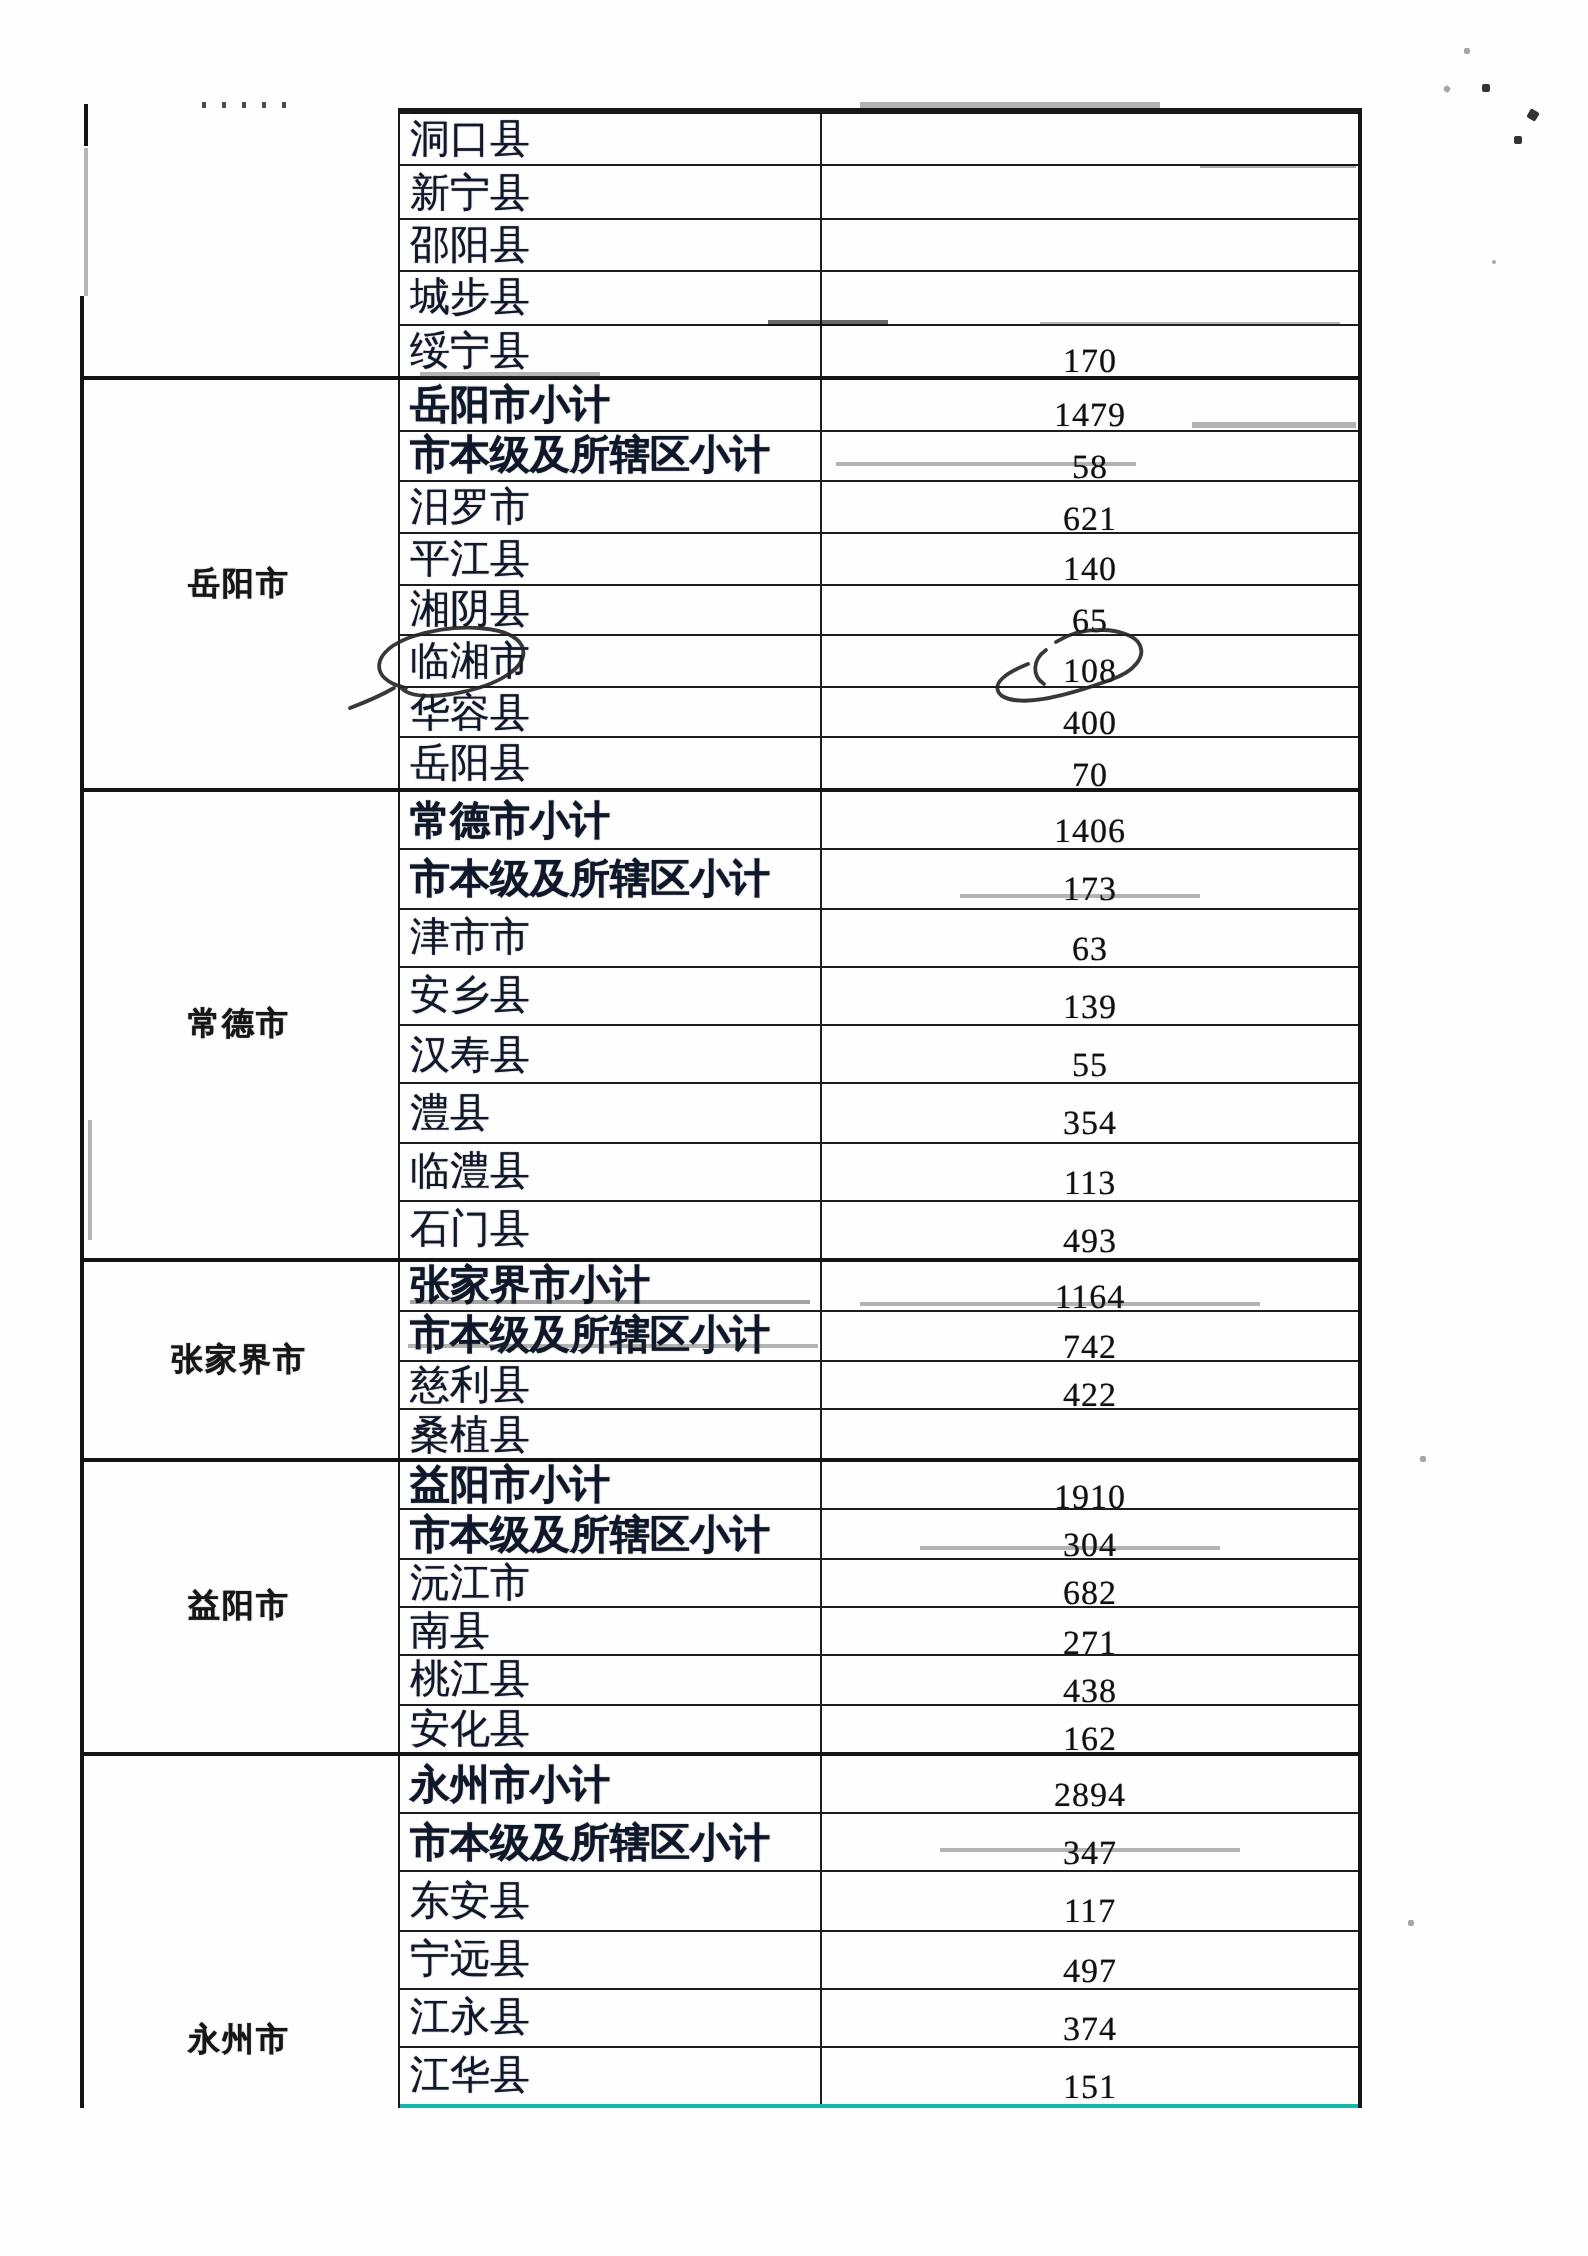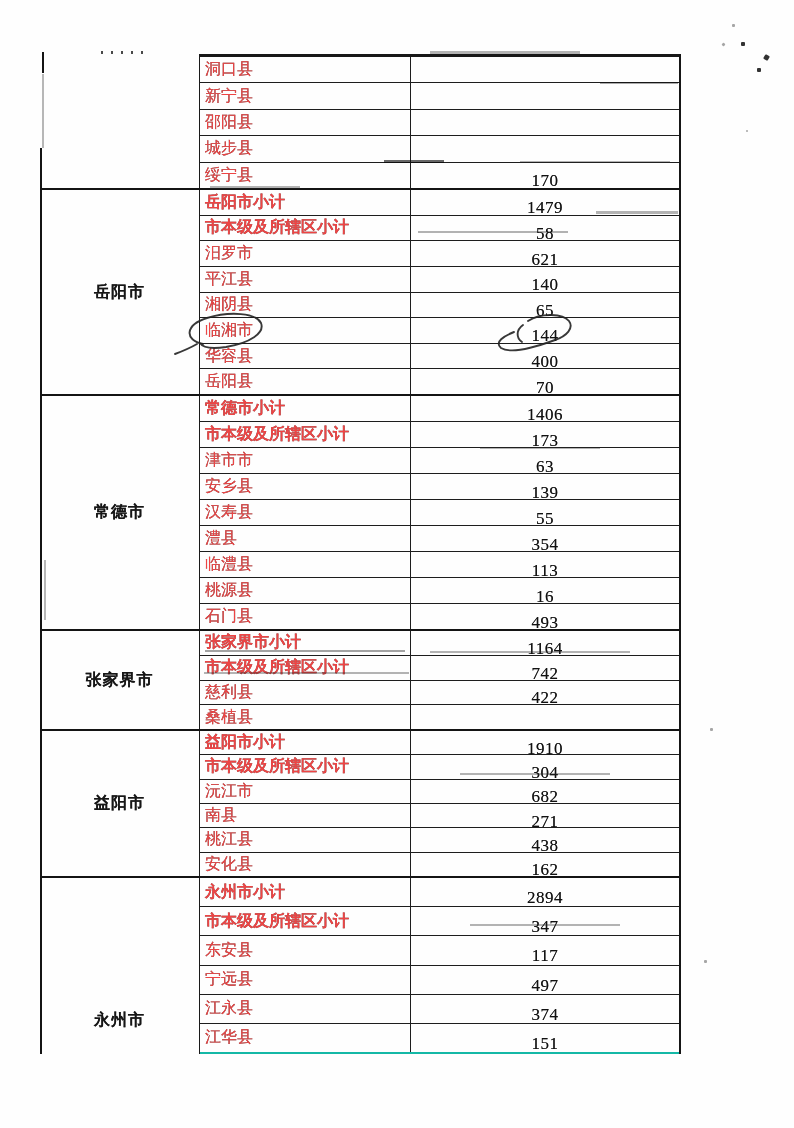--- a/index.html
+++ b/index.html
@@ -28,21 +28,21 @@
   }
   .rows{flex:1;display:flex;flex-direction:column;box-sizing:border-box;}
   .section.first .rows{border-top:3px solid #181818;}
   .section.last .rows{border-bottom:2px solid #14b8a6;}
   .row{flex:1;display:flex;box-sizing:border-box;min-height:0;}
   .row + .row{border-top:1.2px solid #1d1d1d;}
   .county{
     width:211px;flex:none;box-sizing:border-box;
     border-right:1.4px solid #1d1d1d;
     display:flex;align-items:center;padding-left:5px;
-    font-size:16px;color:#ef4444;
+    font-size:20px;color:#0f172a;
     text-shadow:0 0 0.6px rgba(0,0,0,0.7);
     white-space:nowrap;overflow:hidden;
   }
   .value{
     flex:1;display:flex;align-items:center;justify-content:center;
     font-size:17px;color:#111;
     text-shadow:0 0 0.5px rgba(0,0,0,0.6);
     letter-spacing:0.5px;
     margin-top:12px;
   }
@@ -114,21 +114,21 @@
           <div class="row">
             <div class="county">平江县</div>
             <div class="value">140</div>
           </div>
           <div class="row">
             <div class="county">湘阴县</div>
             <div class="value">65</div>
           </div>
           <div class="row">
             <div class="county">临湘市</div>
-            <div class="value">144</div>
+            <div class="value">108</div>
           </div>
           <div class="row">
             <div class="county">华容县</div>
             <div class="value">400</div>
           </div>
           <div class="row">
             <div class="county">岳阳县</div>
             <div class="value">70</div>
           </div>
         </div>
@@ -158,24 +158,20 @@
             <div class="county">汉寿县</div>
             <div class="value">55</div>
           </div>
           <div class="row">
             <div class="county">澧县</div>
             <div class="value">354</div>
           </div>
           <div class="row">
             <div class="county">临澧县</div>
             <div class="value">113</div>
-          </div>
-          <div class="row">
-            <div class="county">桃源县</div>
-            <div class="value">16</div>
           </div>
           <div class="row">
             <div class="county">石门县</div>
             <div class="value">493</div>
           </div>
         </div>
       </div>
       <div class="section" style="height: 100px;">
         <div class="city-cell">
           <span class="city-label">张家界市</span>

